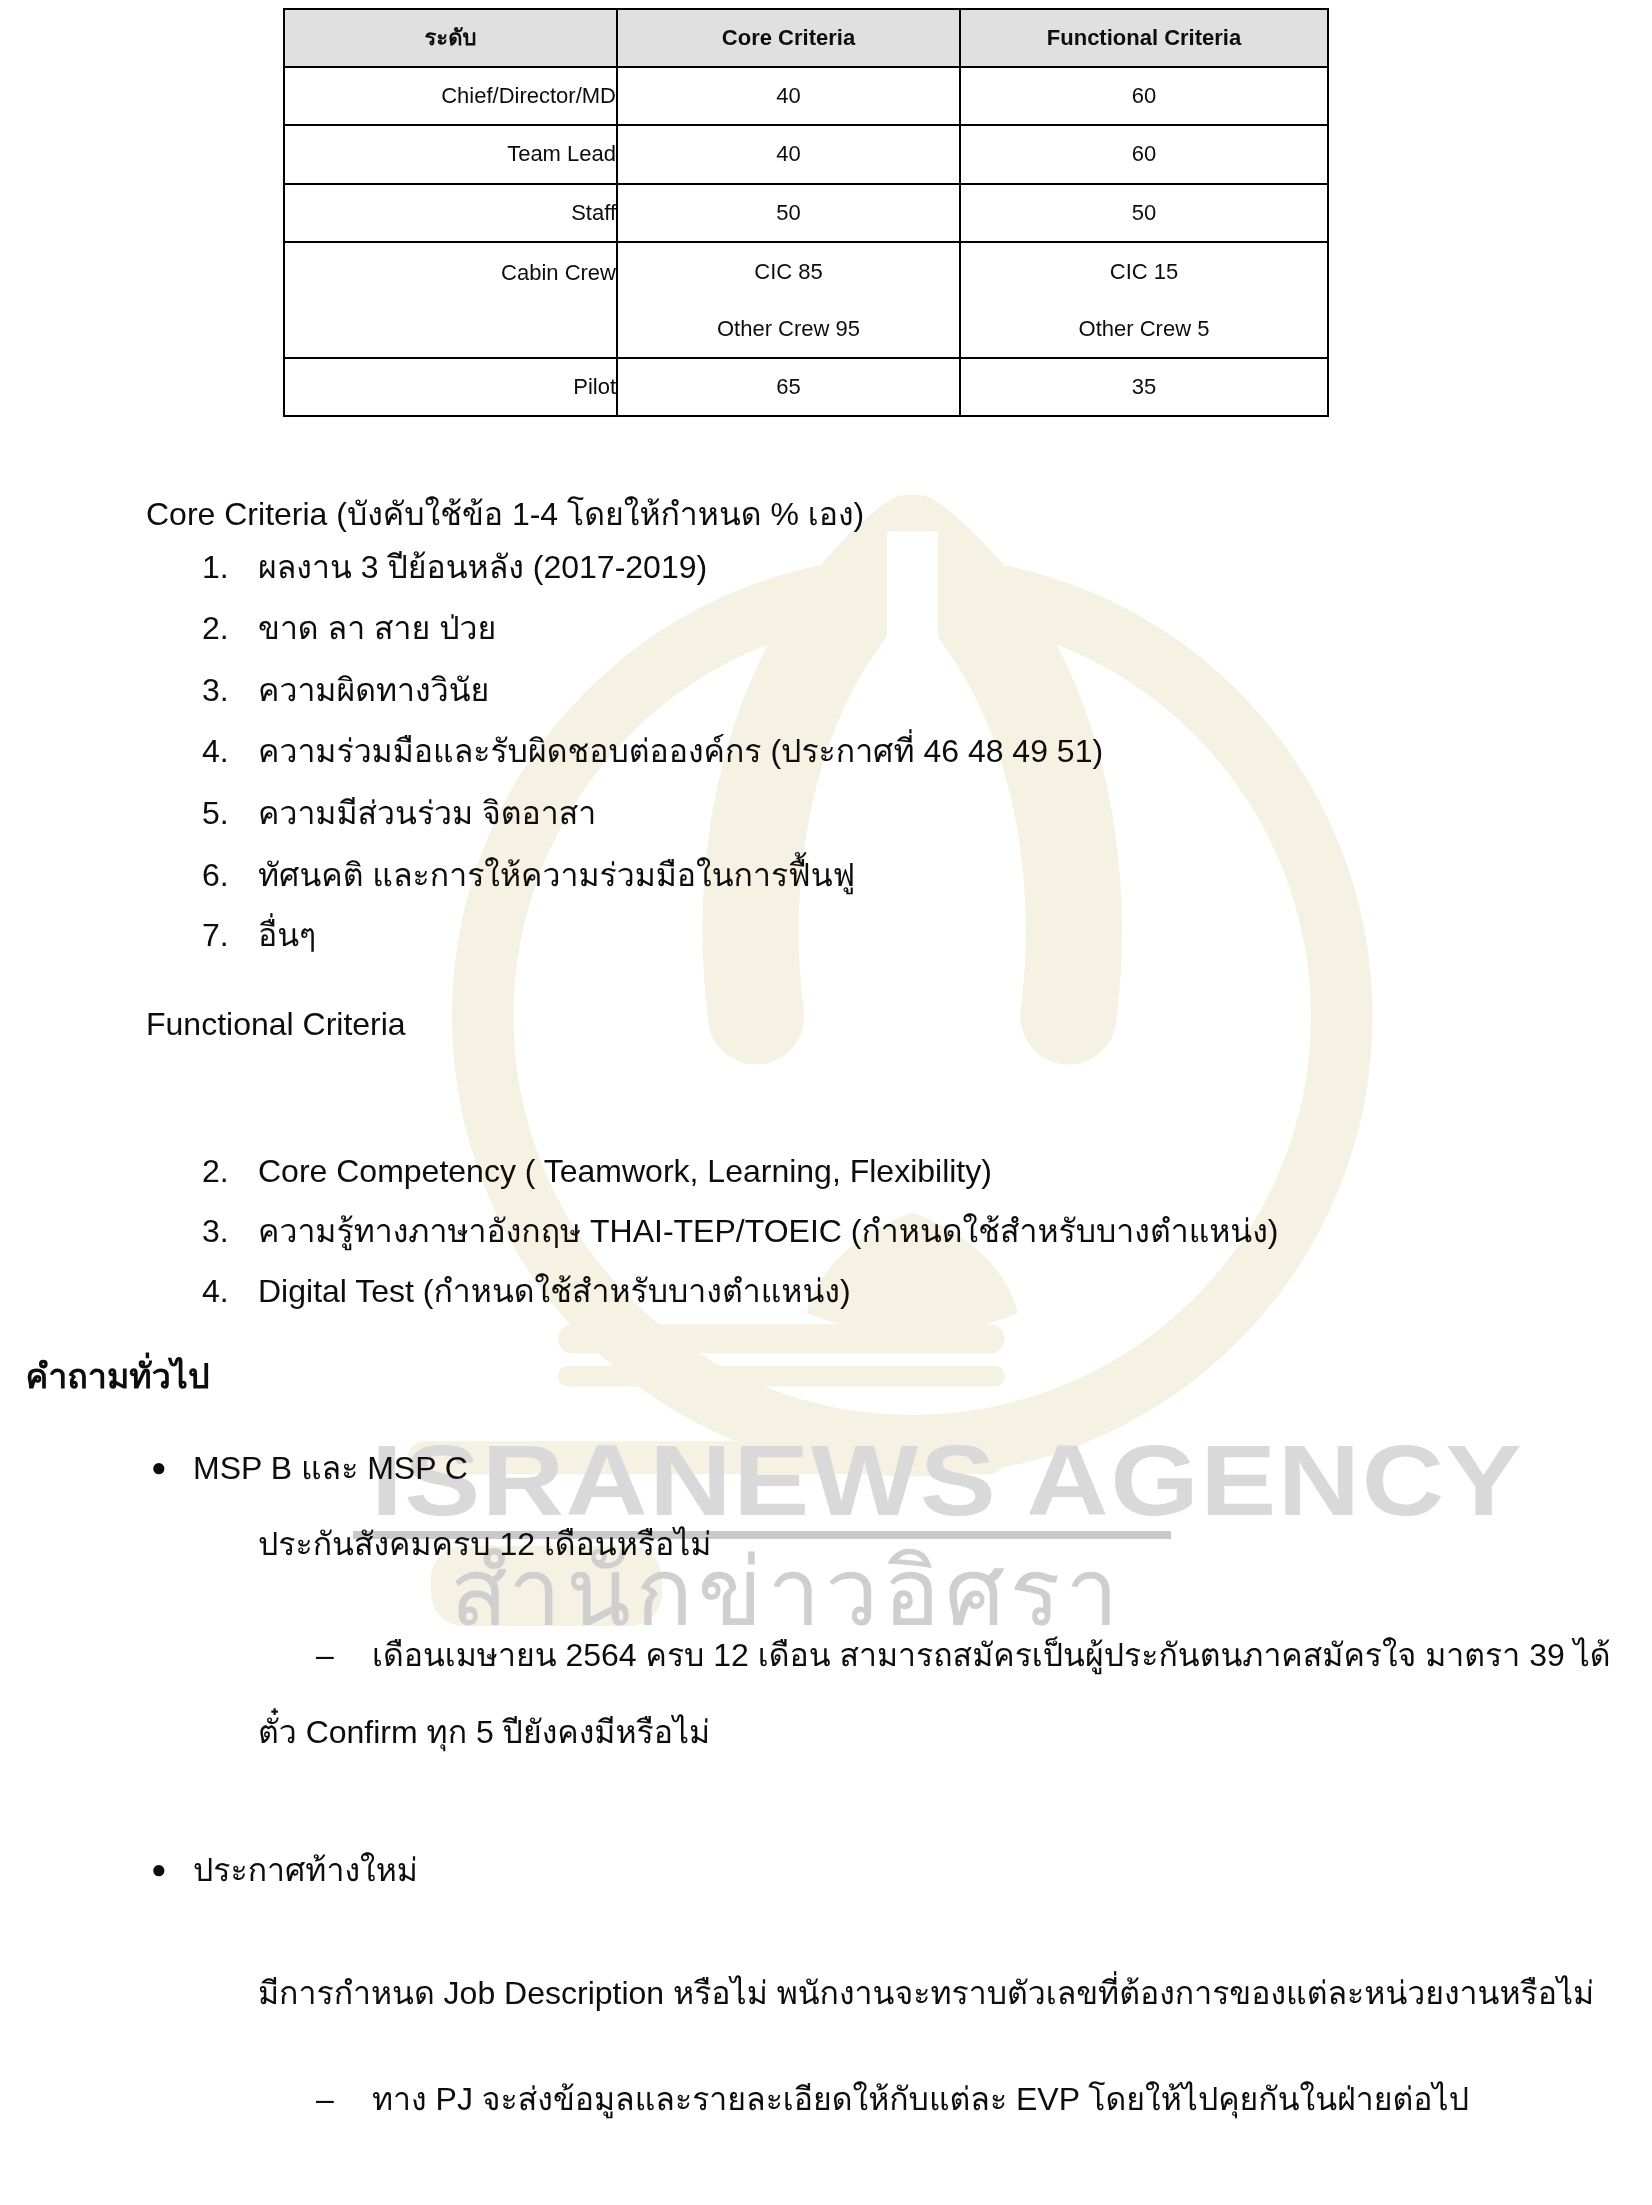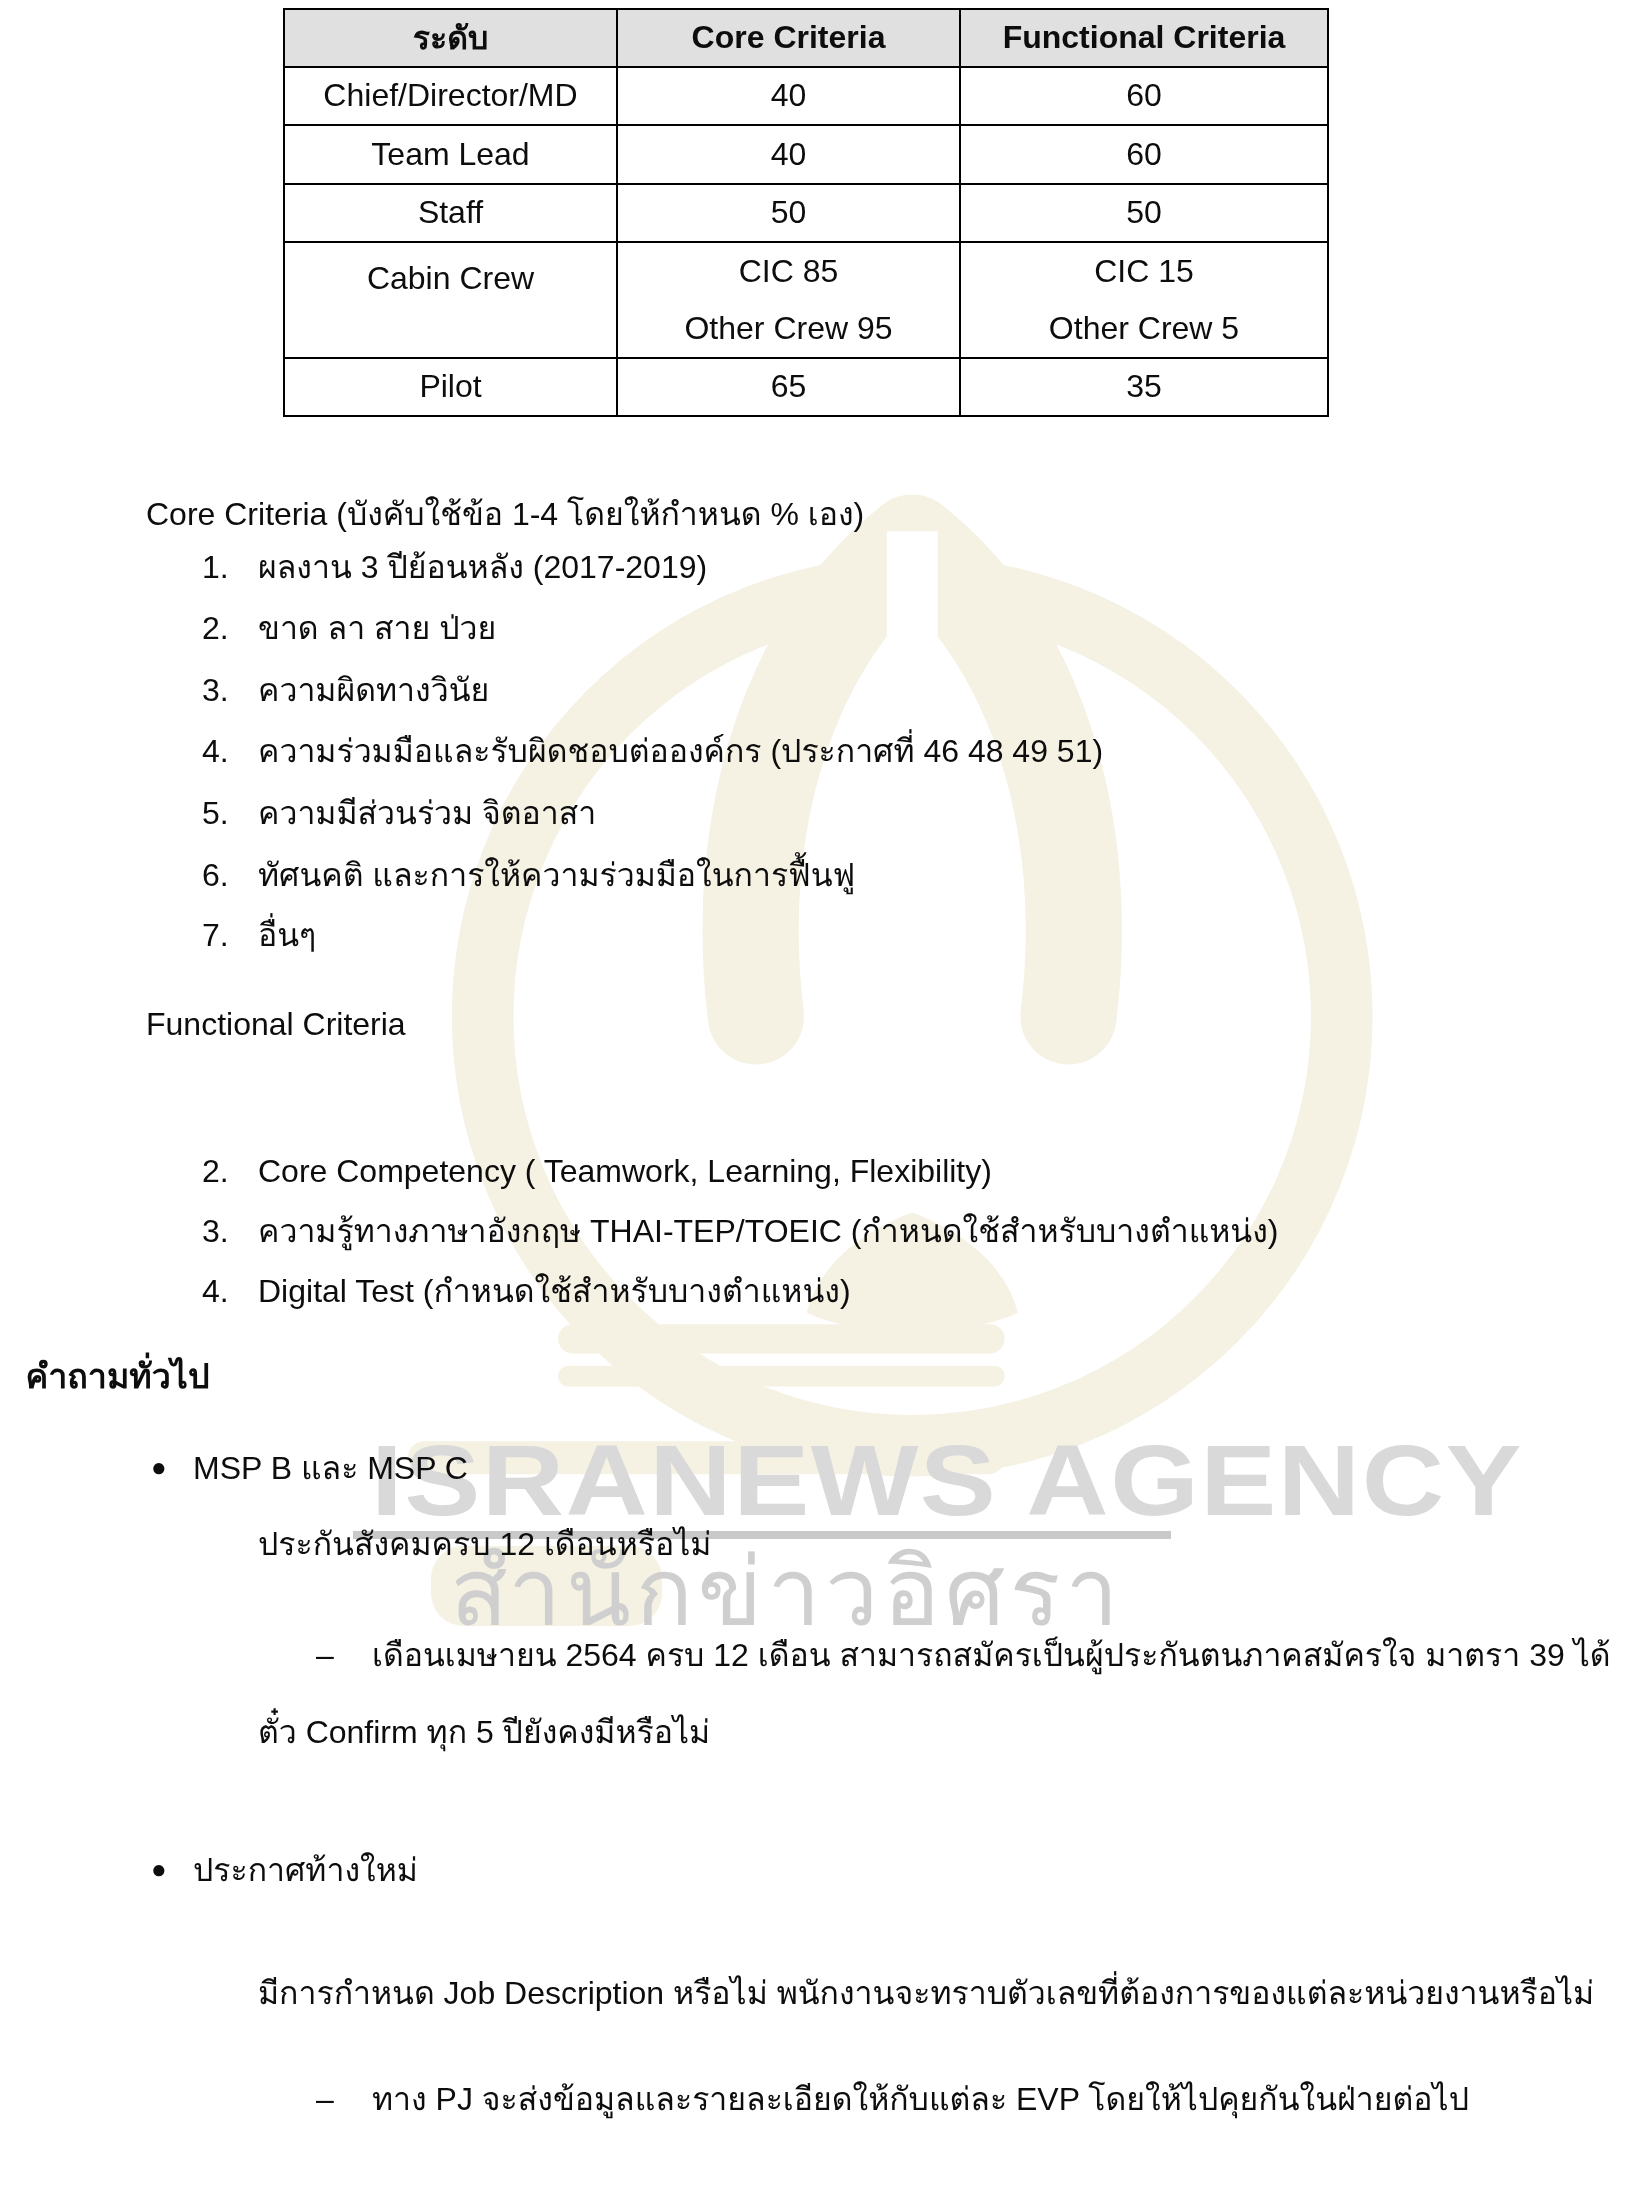--- a/index.html
+++ b/index.html
@@ -24,25 +24,25 @@
   .heading-line{font-size:32px;}
   .bold{font-weight:bold;}
   .big-heading{font-size:34px;line-height:49px;}
   .num{display:inline-block;width:56px;}
   .bullet-mark{display:inline-block;width:42px;font-size:26px;vertical-align:3.1px;}
   .dash-mark{display:inline-block;width:56px;}
   
   table.score{
     position:absolute;left:283px;top:7.7px;z-index:1;
     border-collapse:collapse;table-layout:fixed;
-    font-size:32px;color:#0d0d0d;
+    font-size:22px;color:#0d0d0d;
   }
   table.score th,table.score td{border:2.3px solid #000;vertical-align:middle;padding:0;}
   table.score th{background:#e0e0e0;font-weight:bold;text-align:center;}
-  td.level-cell{text-align:center;padding-left:15.4px;}
+  td.level-cell{text-align:right;padding-left:15.4px;}
   td.val-cell{text-align:center;}
   .cell-two-lines div{line-height:57px;}
 </style>
 </head>
 <body>
 
 <div class="page">
 
   <svg class="wm-svg" width="1652" height="2205" viewBox="0 0 2146 2864" aria-hidden="true">
 

